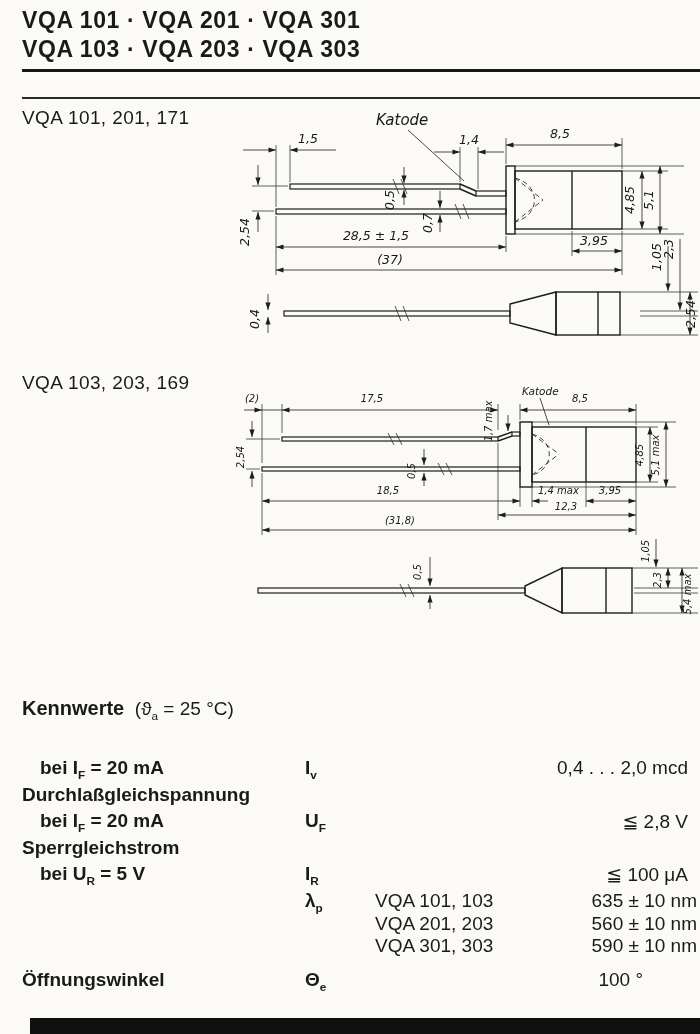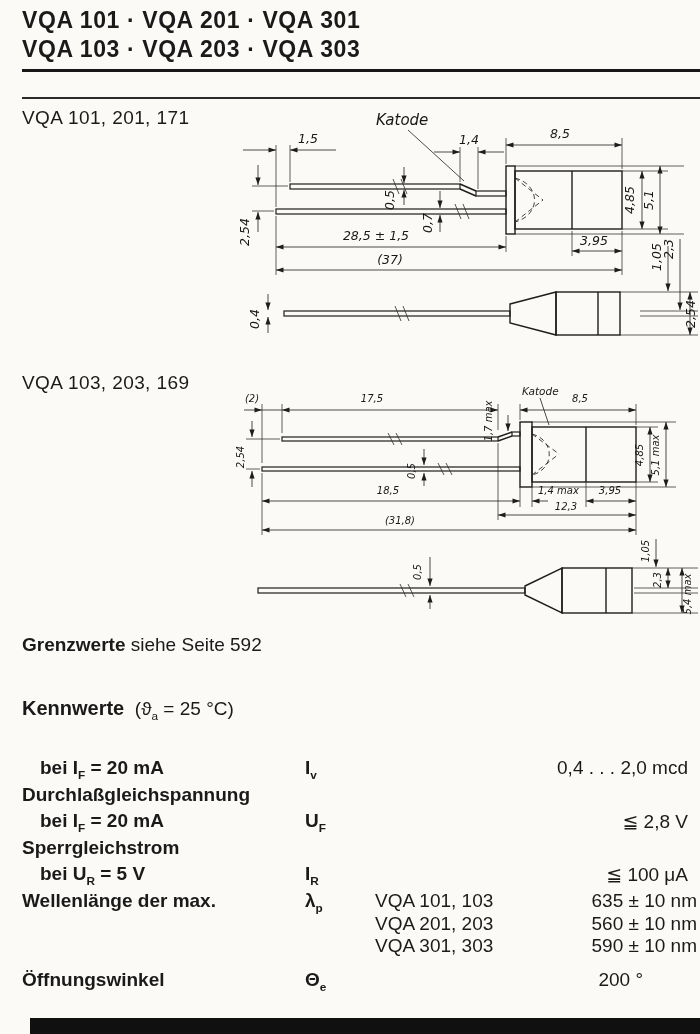--- a/index.html
+++ b/index.html
@@ -260,23 +260,20 @@
     <text class="t2" x="566" y="123" text-anchor="middle">12,3</text>
     <text class="t2" x="400" y="137" text-anchor="middle">(31,8)</text>
     <text class="t2" transform="rotate(-90 643 68)" x="643" y="68" text-anchor="middle">4,85</text>
     <text class="t2" transform="rotate(-90 659 68)" x="659" y="68" text-anchor="middle">5,1 max</text>
     <text class="t2" transform="rotate(-90 421 185)" x="421" y="185" text-anchor="middle">0,5</text>
     <text class="t2" transform="rotate(-90 649 164)" x="649" y="164" text-anchor="middle">1,05</text>
     <text class="t2" transform="rotate(-90 661 193)" x="661" y="193" text-anchor="middle">2,3</text>
     <text class="t2" transform="rotate(-90 691 207)" x="691" y="207" text-anchor="middle">5,4 max</text>
   </svg>
 
-  <div class="note" style="top:634px">
-    <span class="b">Grenzwerte</span><span> siehe Seite 592</span>
-  </div>
 
   <div class="note" style="top:697px">
     <span class="b" style="font-size:20px">Kennwerte</span>
     <span>&nbsp;<span>(ϑ</span><sub>a</sub><span> = 25 °C)</span></span>
   </div>
 
   <div class="crow" style="top:757px">
     <span class="lab ind"><span>bei I</span><sub>F</sub><span> = 20 mA</span></span>
     <span class="sym"><span>I</span><sub>v</sub></span>
     <span class="val" style="right:12px">0,4 . . . 2,0 mcd</span>
@@ -294,34 +291,33 @@
   <div class="crow" style="top:837px">
     <span class="lab">Sperrgleichstrom</span>
   </div>
   <div class="crow" style="top:863px">
     <span class="lab ind"><span>bei U</span><sub>R</sub><span> = 5 V</span></span>
     <span class="sym"><span>I</span><sub>R</sub></span>
     <span class="val" style="right:12px">≦ 100 μA</span>
   </div>
 
   <div class="crow" style="top:890px">
-    <span class="lab">Wellenlänge der max.</span>
     <span class="sym"><span>λ</span><sub>p</sub></span>
     <span class="vqa">VQA 101, 103</span>
     <span class="val" style="right:3px">635 ± 10 nm</span>
   </div>
   <div class="crow" style="top:913px">
     <span class="vqa">VQA 201, 203</span>
     <span class="val" style="right:3px">560 ± 10 nm</span>
   </div>
   <div class="crow" style="top:935px">
     <span class="vqa">VQA 301, 303</span>
     <span class="val" style="right:3px">590 ± 10 nm</span>
   </div>
 
   <div class="crow" style="top:969px">
     <span class="lab">Öffnungswinkel</span>
     <span class="sym"><span>Θ</span><sub>e</sub></span>
-    <span class="val" style="right:57px">200 °</span>
+    <span class="val" style="right:57px">100 °</span>
   </div>
 
   <div class="footer-bar"></div>
 </div>
 
 </body></html>

